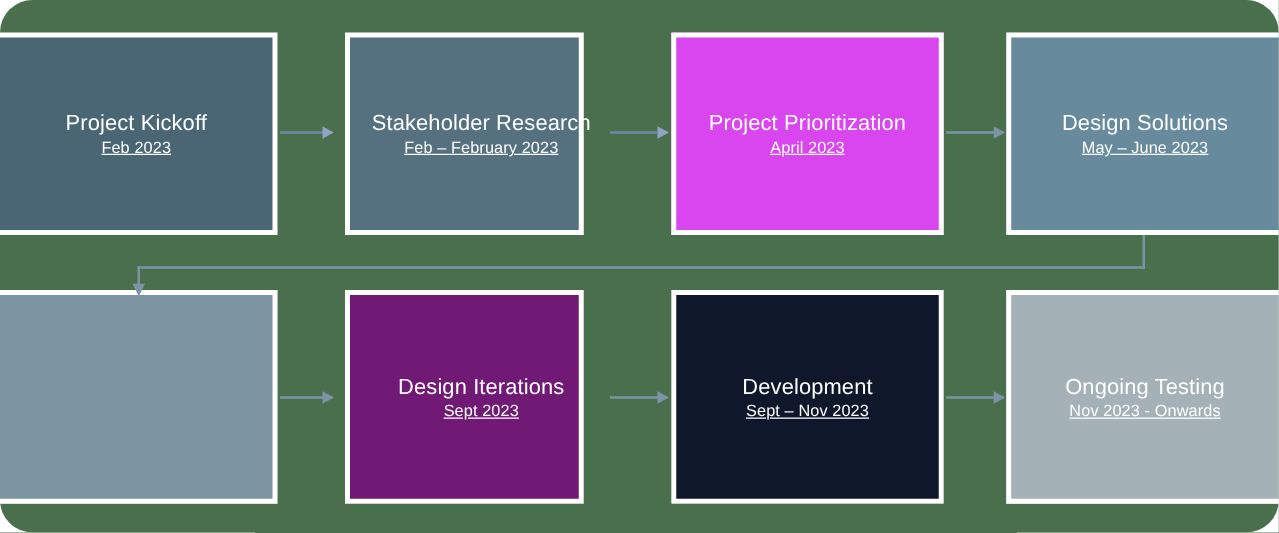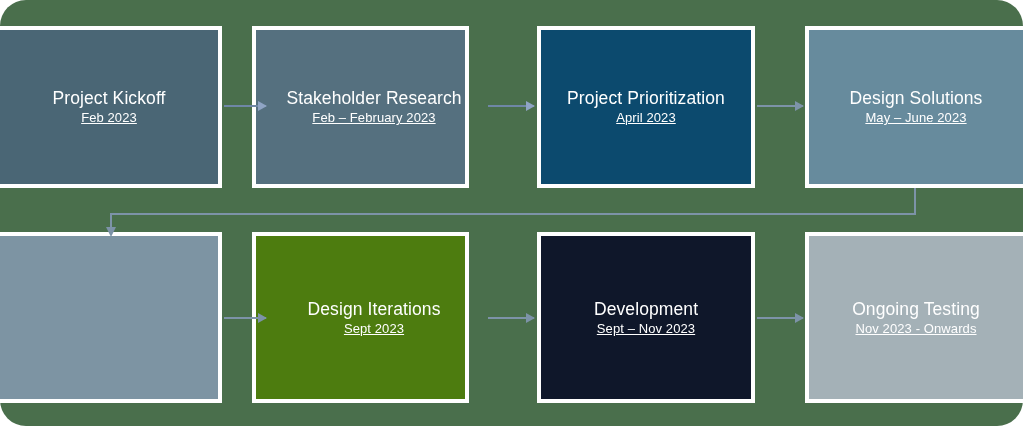--- a/index.html
+++ b/index.html
@@ -45,21 +45,21 @@
     letter-spacing: 0.1px;
     white-space: nowrap;
     text-decoration: underline;
   }
 
   
   .row-top    { top: 26px;  height: 162px; }
   .row-bottom { top: 232px; height: 171px; }
 
   .col-1 { left: -4px;  width: 226px; }
-  .col-2 { left: 252px; width: 217px; padding-left: 27px; }
+  .col-2 { left: 276px; width: 191px; padding-left: 27px; }
   .col-3 { left: 537px; width: 218px; }
   .col-4 { left: 805px; width: 222px; }
 
   
   .arrow-h {
     position: absolute;
     height: 2px;
     background: #7d93a8;
   }
   .arrow-h::after {
@@ -101,34 +101,34 @@
   <div class="step row-top col-1" style="background:#4a6675">
     <div class="step-title">Project Kickoff</div>
     <div class="step-date">Feb 2023</div>
   </div>
 
   <div class="step row-top col-2" style="background:#55707f">
     <div class="step-title">Stakeholder Research</div>
     <div class="step-date">Feb – February 2023</div>
   </div>
 
-  <div class="step row-top col-3" style="background:#0c4a6e">
+  <div class="step row-top col-3" style="background:#d946ef">
     <div class="step-title">Project Prioritization</div>
     <div class="step-date">April 2023</div>
   </div>
 
   <div class="step row-top col-4" style="background:#678b9d">
     <div class="step-title">Design Solutions</div>
     <div class="step-date">May – June 2023</div>
   </div>
 
   <div class="step row-bottom col-1" style="background:#7d94a3">
   </div>
 
-  <div class="step row-bottom col-2" style="background:#4d7c0f">
+  <div class="step row-bottom col-2" style="background:#701a75">
     <div class="step-title">Design Iterations</div>
     <div class="step-date">Sept 2023</div>
   </div>
 
   <div class="step row-bottom col-3" style="background:#0f172a">
     <div class="step-title">Development</div>
     <div class="step-date">Sept – Nov 2023</div>
   </div>
 
   <div class="step row-bottom col-4" style="background:#a4b1b7">

